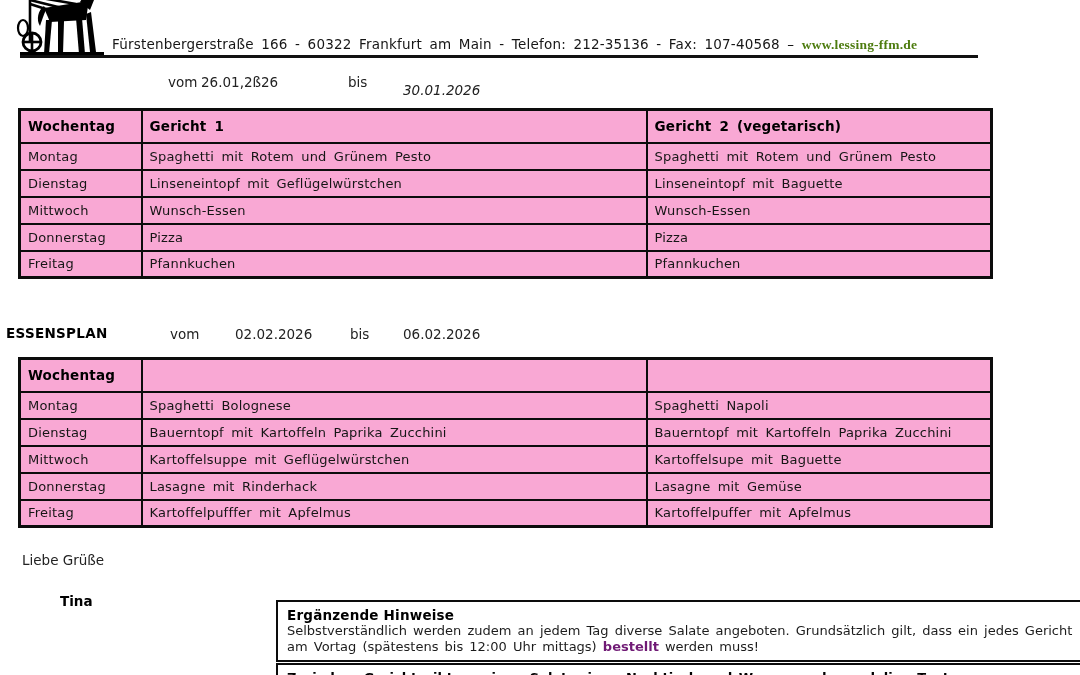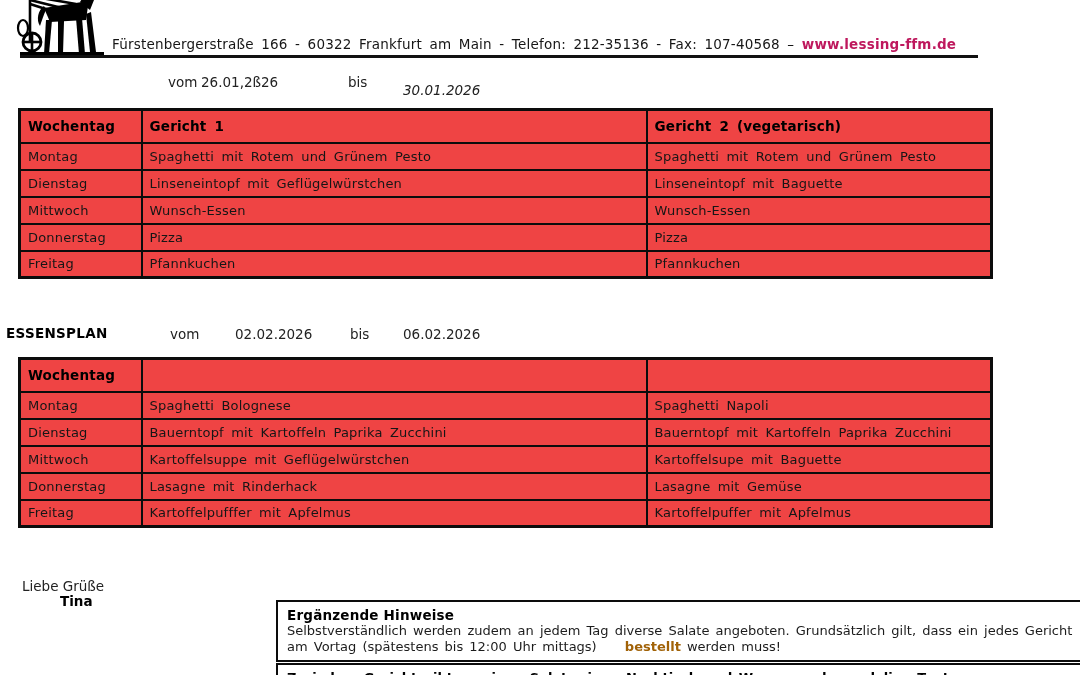--- a/index.html
+++ b/index.html
@@ -13,31 +13,31 @@
     color: #1a1a1a;
   }
   .abs { position: absolute; }
 
   
   .logo-wrap { left: 16px; top: -14px; width: 88px; height: 72px; }
   .header-address {
     left: 112px; top: 36px; font-size: 13.5px; letter-spacing: 0.2px;
     word-spacing: 3px; white-space: nowrap; color: #161616;
   }
-  .header-address b { color: #be185d; }
+  .header-address b { color: #4d7c0f; font-family: Liberation Serif, serif; }
   .header-rule { left: 20px; top: 55px; width: 958px; height: 3px; background: #111; }
 
   
   .dateline { font-size: 13.5px; color: #222; white-space: nowrap; }
 
   
   table.mealplan {
     position: absolute; left: 18px; width: 972px;
     border-collapse: collapse; table-layout: fixed;
-    background: #ef4444;
+    background: #f9a8d4;
   }
   table.mealplan.t1 { top: 108px; }
   table.mealplan.t2 { top: 357px; }
   table.mealplan th, table.mealplan td {
     border: 2px solid #0c0c0c;
     font-size: 13px; text-align: left; vertical-align: middle;
     padding: 0 0 0 7px; word-spacing: 3px; letter-spacing: 0.2px;
     overflow: hidden; white-space: nowrap; color: #161616;
   }
   table.mealplan { border: 3px solid #0c0c0c; }
@@ -53,21 +53,21 @@
   
   .note-box {
     left: 276px; width: 830px;
     border: 2px solid #0c0c0c; background: #fff;
     padding: 5px 9px 6px 9px;
   }
   .note-box.first { top: 600px; }
   .note-box.second { top: 663px; height: 34px; }
   .note-title { font-weight: bold; font-size: 13.5px; color: #000; letter-spacing: 0.2px; }
   .note-body { font-size: 13px; line-height: 15.5px; color: #1c1c1c; word-spacing: 2px; }
-  .note-body b { color: #a16207; margin-left: 22px; }
+  .note-body b { color: #701a75; }
   .bottom-note-text { font-weight: bold; font-size: 13px; color: #000; word-spacing: 2px; white-space: nowrap; }
 </style>
 </head>
 <body>
 
 <div class="abs logo-wrap">
   <svg width="88" height="72" viewBox="0 0 88 72" xmlns="http://www.w3.org/2000/svg">
     <g stroke="#000" fill="none" stroke-width="2.6">
       <line x1="14" y1="2" x2="14" y2="56"></line>
       <circle cx="16" cy="56" r="9" stroke-width="2.8"></circle>
@@ -178,21 +178,21 @@
     <td>Lasagne mit Gemüse</td>
   </tr>
   <tr>
     <td>Freitag</td>
     <td>Kartoffelpufffer mit Apfelmus</td>
     <td>Kartoffelpuffer mit Apfelmus</td>
   </tr>
 </tbody>
   </table>
 
-<div class="abs closing" style="left:22px; top:578px;">Liebe Grüße</div>
+<div class="abs closing" style="left:22px; top:552px;">Liebe Grüße</div>
 <div class="abs closing closing-name" style="left:22px; top:593px;">Tina</div>
 
 <div class="abs note-box first">
   <div class="note-title">Ergänzende Hinweise</div>
   <div class="note-body"><span>Selbstverständlich werden zudem an jedem Tag diverse Salate angeboten. Grundsätzlich gilt, dass ein jedes Gericht am Vortag (spätestens bis 12:00 Uhr mittags) </span><b>bestellt</b><span> werden muss!</span></div>
 </div>
 
 <div class="abs note-box second">
   <div class="bottom-note-text">Zu jedem Gericht gibt es einen Salat, einen Nachtisch und Wasser und sprudelige Tee!</div>
 </div>

